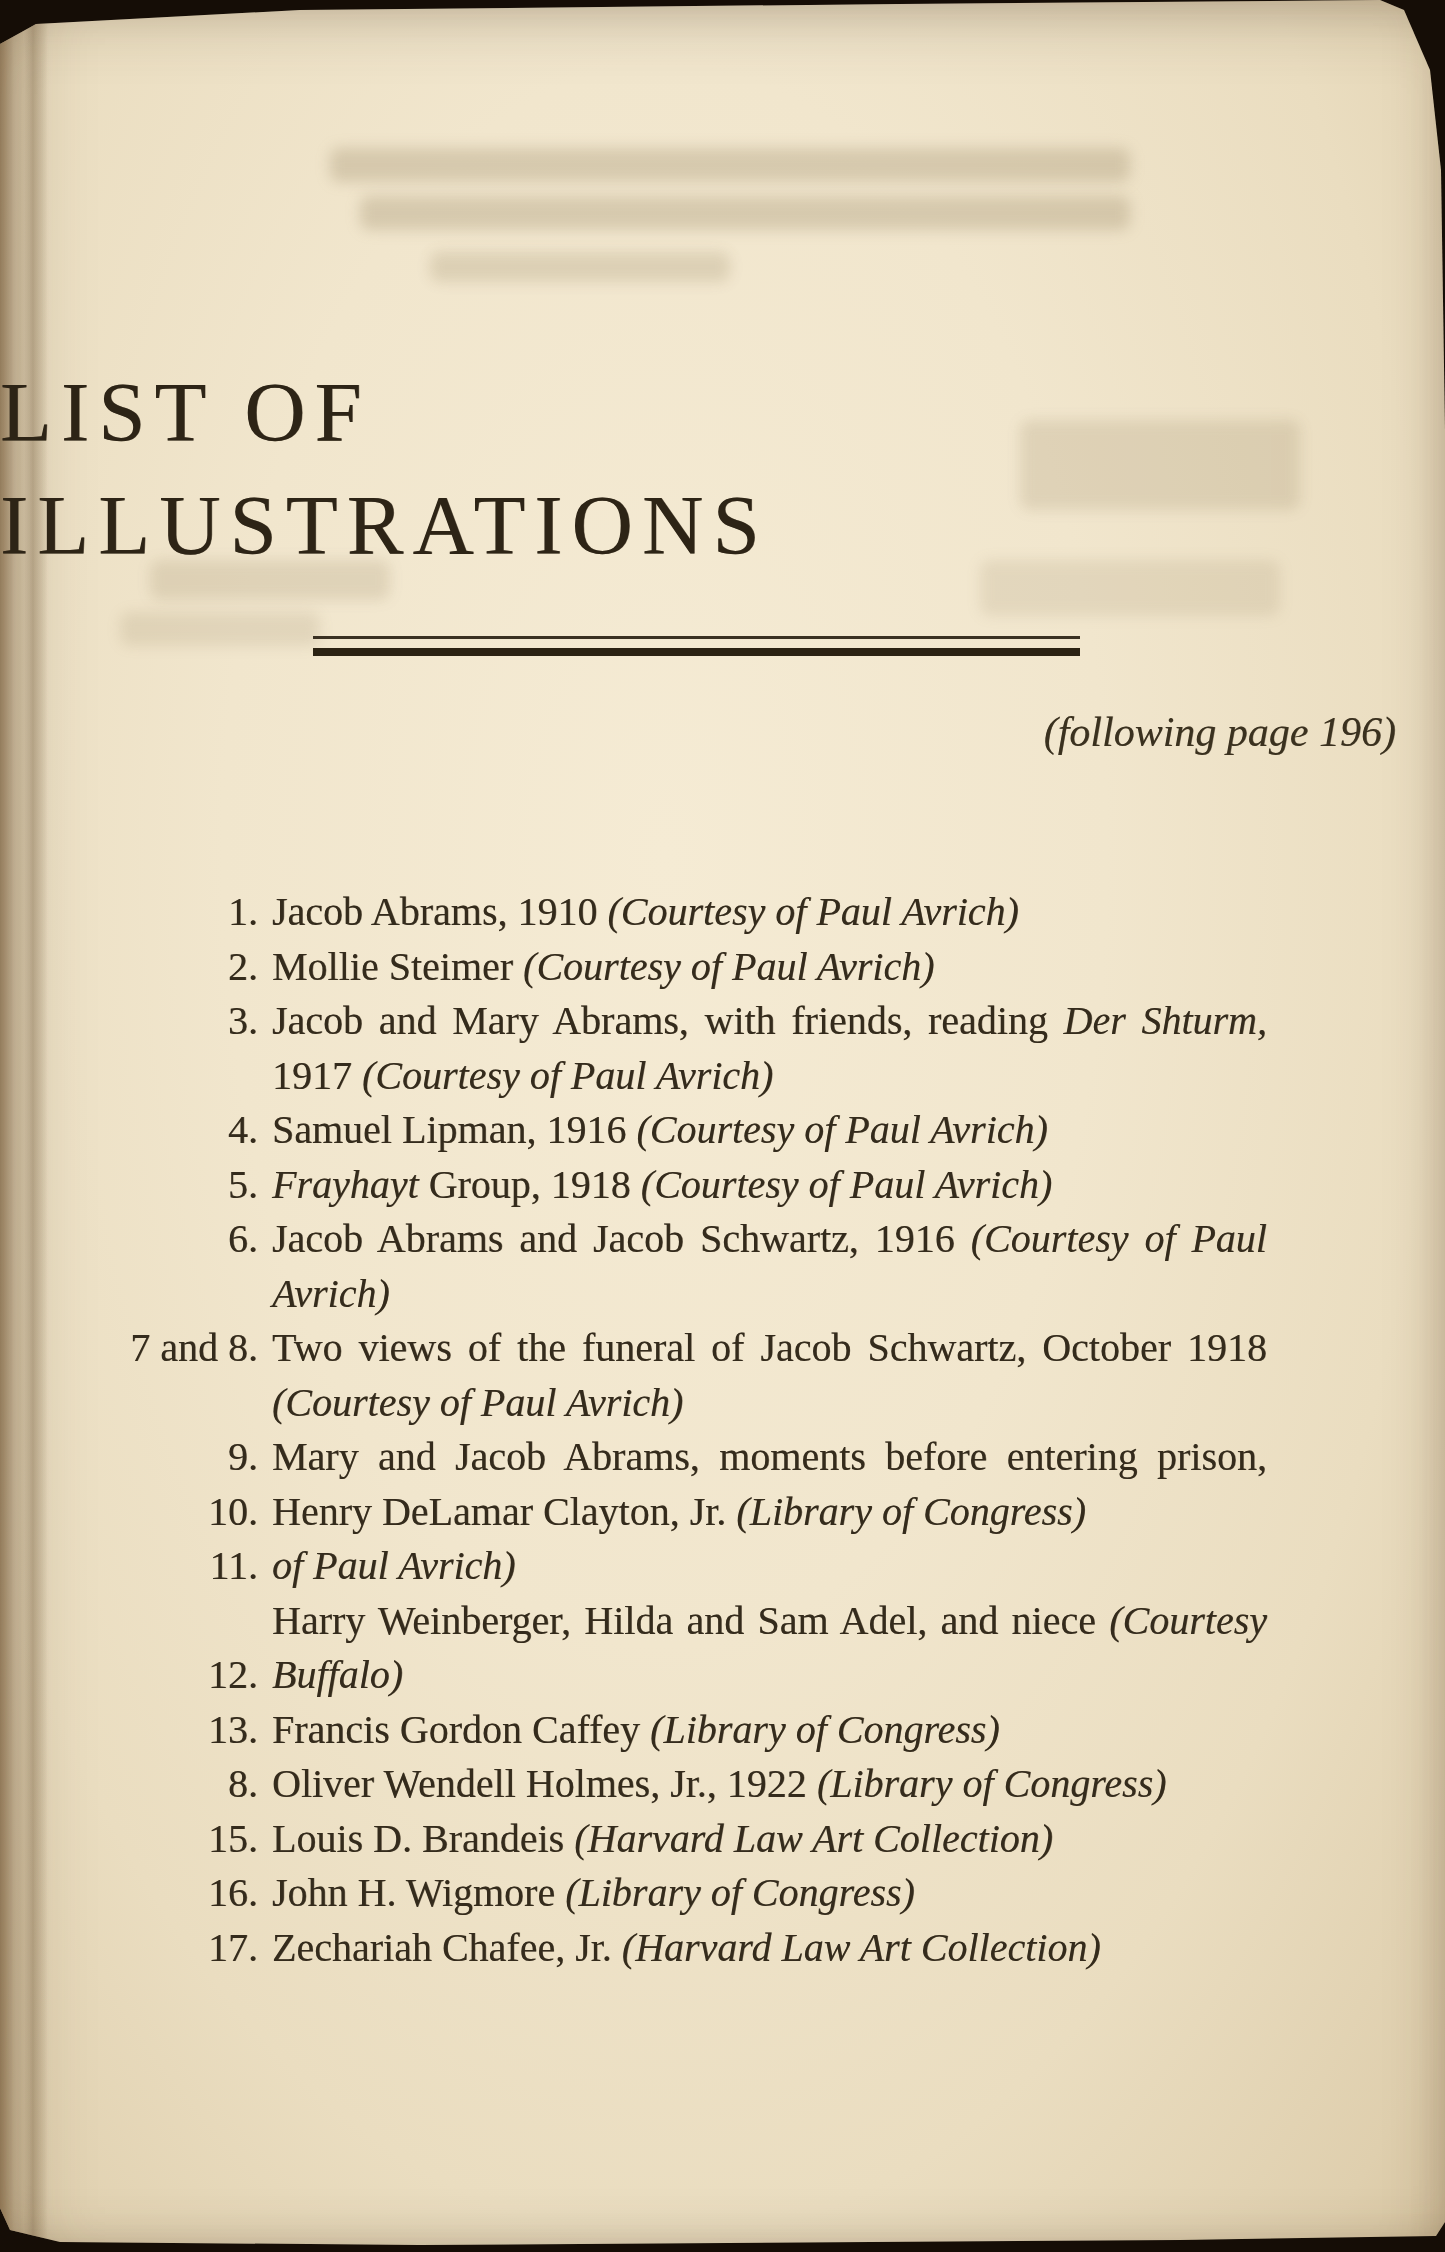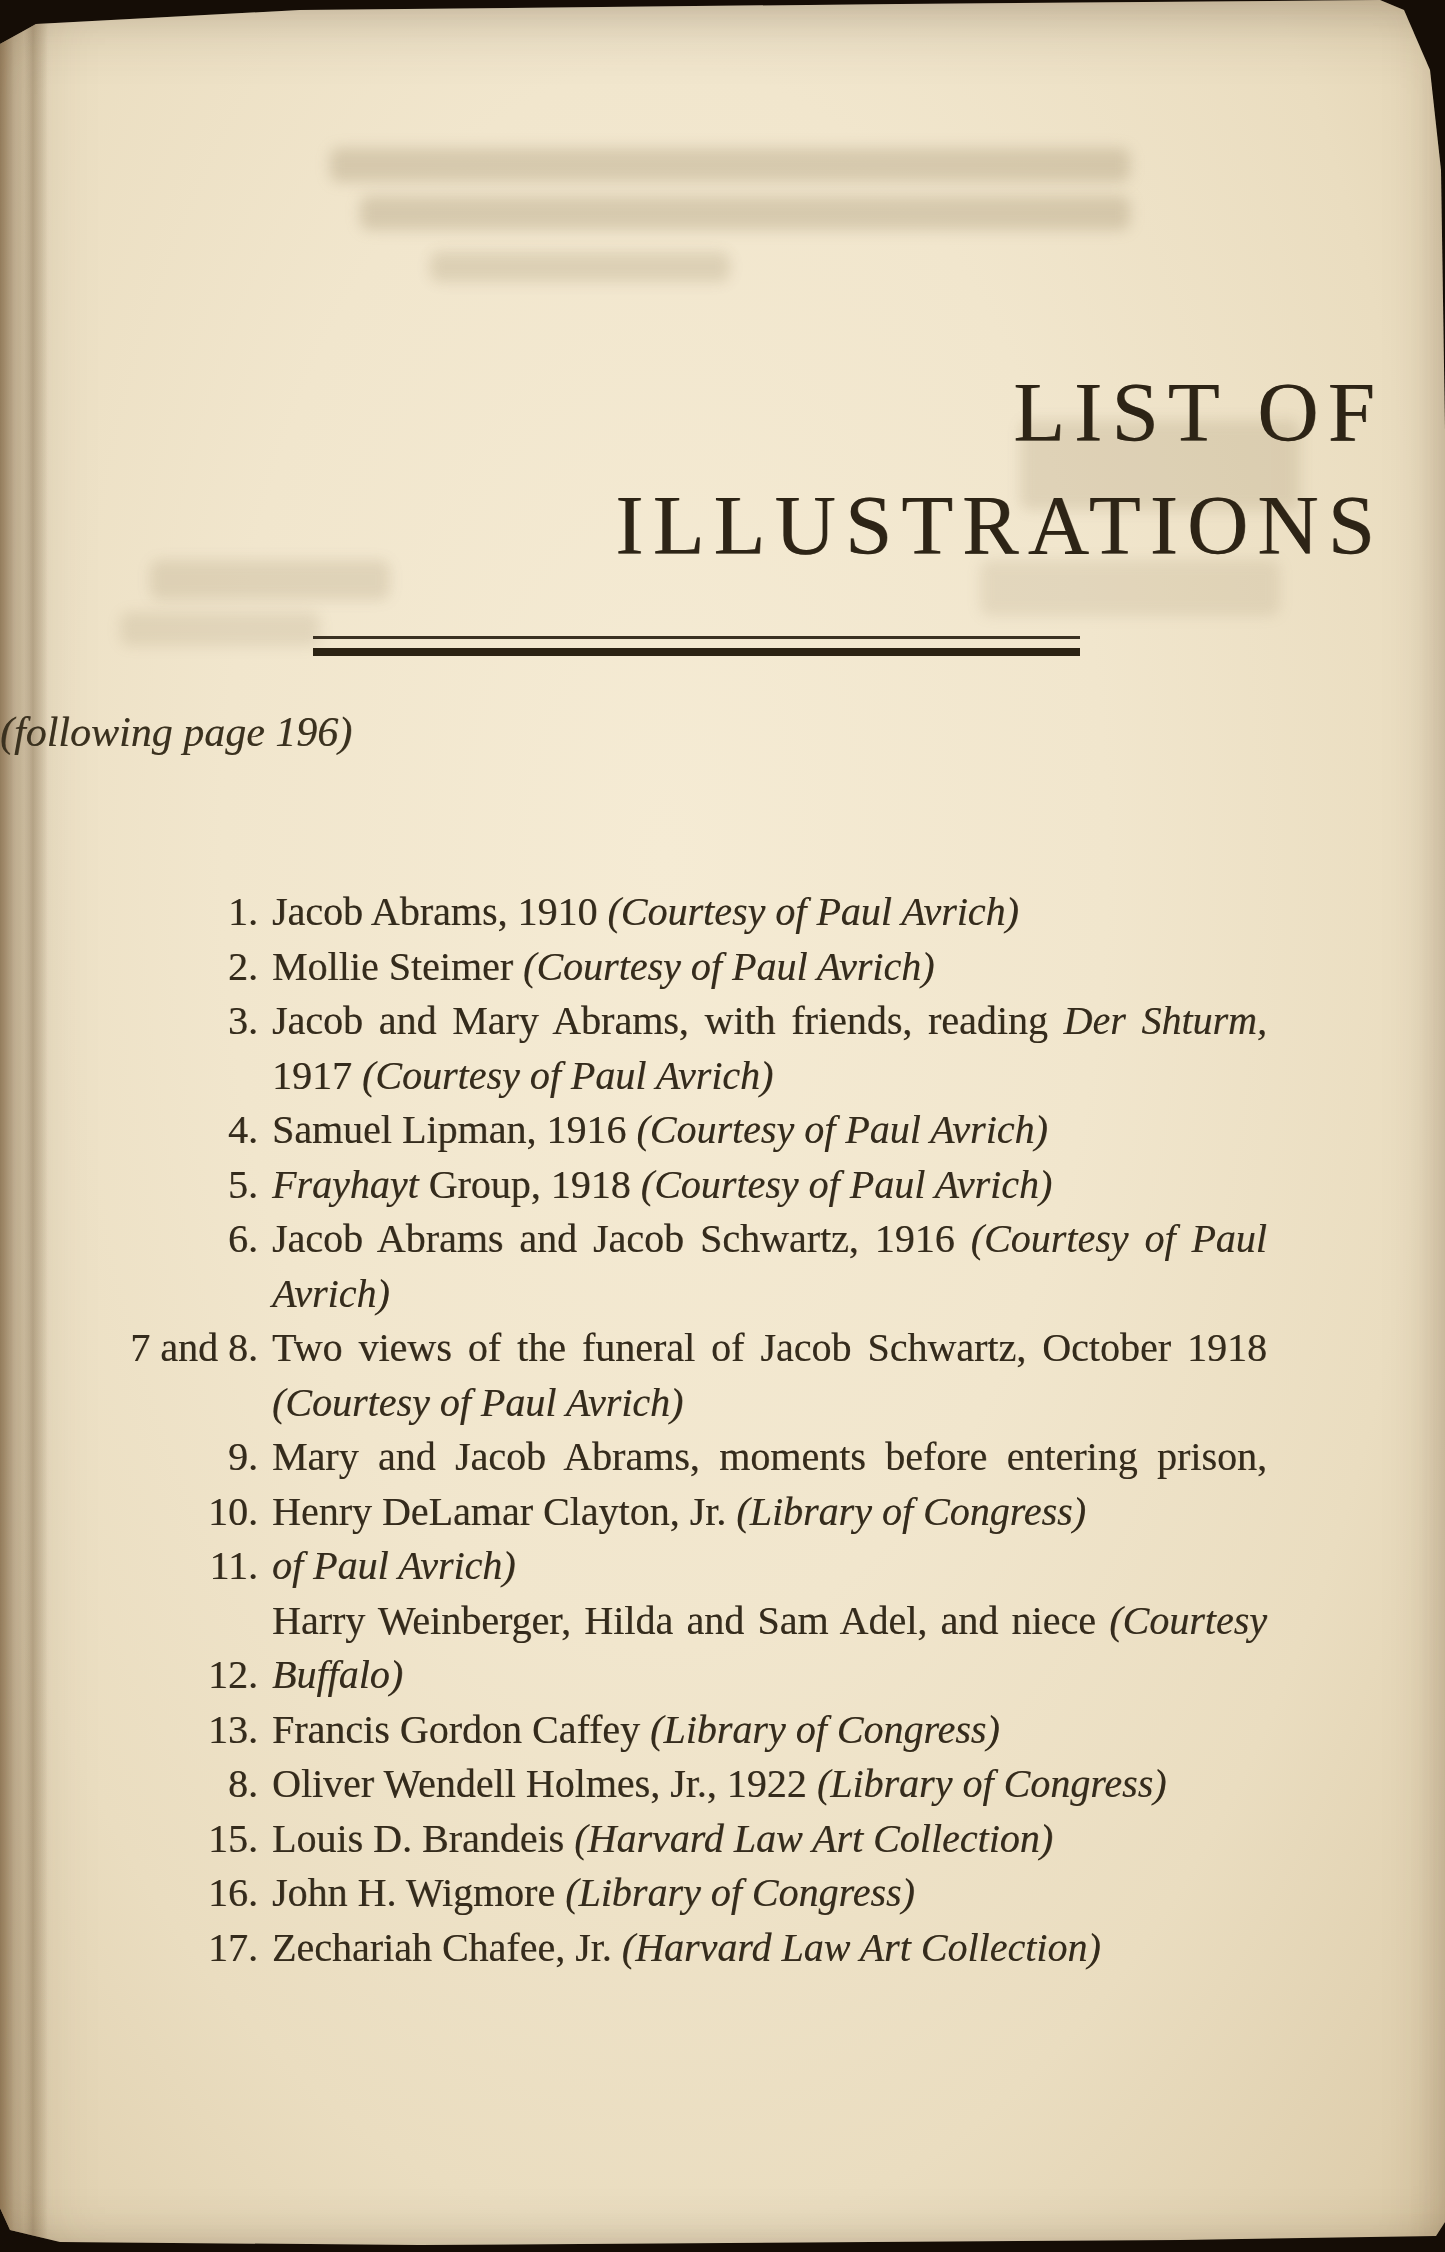--- a/index.html
+++ b/index.html
@@ -18,30 +18,30 @@
     box-shadow:
       inset 60px 0 80px -50px rgba(70,45,20,0.35),
       inset -40px 0 60px -40px rgba(70,45,20,0.25),
       inset 0 50px 70px -40px rgba(70,45,20,0.30),
       inset 0 -40px 60px -40px rgba(70,45,20,0.30);
   }
   
   .smudge{position:absolute;background:rgba(140,120,85,0.26);filter:blur(7px);border-radius:9px;}
   
   .title{
-    position:absolute;top:356px;left:0;width:1384px;text-align:right;
+    position:absolute;top:356px;left:0;width:1384px;text-align:left;
     font-size:85px;line-height:113px;letter-spacing:9px;color:#2d2416;
     text-shadow:0.5px 0.3px 0.5px rgba(45,32,16,0.55);
   }
   .title span{display:block;}
   .rule{position:absolute;left:313px;top:636px;width:767px;}
   .rule .thin{height:3px;background:#3a3122;}
   .rule .thick{height:8px;margin-top:9px;background:#2b2213;}
   .subtitle{
-    position:absolute;top:708px;left:0;width:1396px;text-align:left;
+    position:absolute;top:708px;left:0;width:1396px;text-align:right;
     font-style:italic;font-size:42px;color:#3a311f;
     text-shadow:0.4px 0.3px 0.4px rgba(45,32,16,0.45);
   }
   
   .list{position:absolute;left:90px;top:885px;width:1190px;color:#342b1c;
         font-size:40px;line-height:54.5px;
         text-shadow:0.4px 0.3px 0.4px rgba(45,32,16,0.5);}
   .item{display:grid;grid-template-columns:168px 995px;column-gap:14px;}
   .num{text-align:right;white-space:nowrap;}
   .line{width:995px;}

